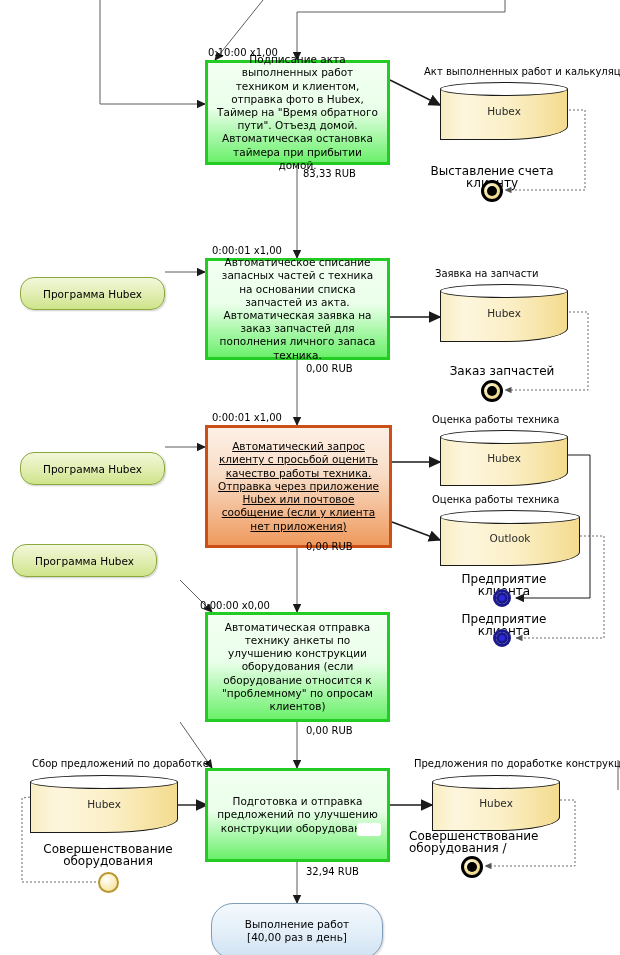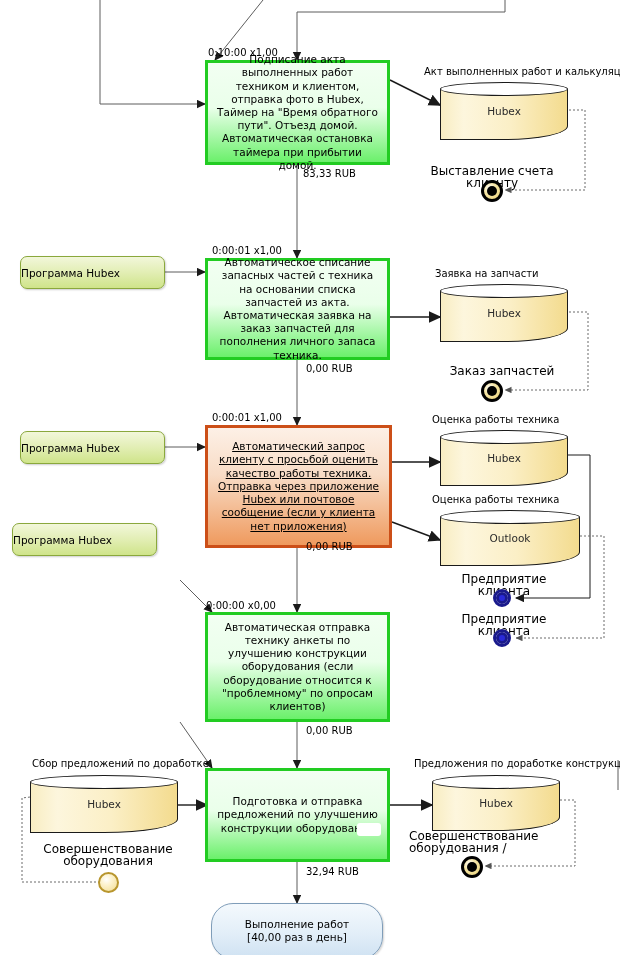--- a/index.html
+++ b/index.html
@@ -28,25 +28,26 @@
     background:linear-gradient(to bottom,#fdf0e6 0%,#f8dcc6 40%,#ef9a5e 100%);
     text-decoration:underline;
   }
 
   
   .tlabel{font-size:10px;color:#000;white-space:nowrap;}
   .costlabel{font-size:10px;color:#000;white-space:nowrap;}
 
   
   .actor{
-    border:1px solid #8aa83c;border-radius:7px;
+    border:1px solid #8aa83c;border-radius:14px;
     background:linear-gradient(to bottom,#f2f7da 0%,#e2eeb4 50%,#cfe48a 100%);
-    display:flex;align-items:center;
+    display:flex;align-items:center;justify-content:center;
     font-size:10.5px;color:#000;
     box-shadow:1px 1px 2px rgba(0,0,0,.20);
+    margin-top:21px;
   }
 
   
   .terminal{
     border:1px solid #7f9db9;border-radius:22px;
     background:linear-gradient(to bottom,#f4f9fd 0%,#e2eef8 55%,#cfe2f2 100%);
     display:flex;align-items:center;justify-content:center;
     text-align:center;font-size:10.5px;color:#000;line-height:13px;
     box-shadow:1px 1px 2px rgba(0,0,0,.18);
   }
@@ -237,21 +238,21 @@
     <div class="top"></div>
     <div class="lbl">Outlook</div>
   </div>
 
   <div class="abs evt-caption" style="left:434px;top:573px;width:140px;">Предприятие клиента</div>
   <div class="evt blue" style="left:493px;top:589px;width:18px;height:18px;"></div>
 
   <div class="abs evt-caption" style="left:434px;top:613px;width:140px;">Предприятие клиента</div>
   <div class="evt blue" style="left:493px;top:629px;width:18px;height:18px;"></div>
 
-  <div class="abs tlabel" style="left:206px;top:600px;">0:00:00 x0,00</div>
+  <div class="abs tlabel" style="left:200px;top:600px;">0:00:00 x0,00</div>
   <div class="abs proc" style="left:205px;top:612px;width:185px;height:110px;">
     <span>Автоматическая отправка технику анкеты по улучшению конструкции оборудования (если оборудование относится к "проблемному" по опросам клиентов)</span>
   </div>
   <div class="abs costlabel" style="left:306px;top:725px;">0,00 RUB</div>
 
 
   <div class="abs cyl-caption" style="left:32px;top:758px;">Сбор предложений по доработке</div>
   <div class="cyl" style="left:30px;top:775px;width:148px;height:58px;">
     <div class="body"></div>
     <div class="top"></div>

